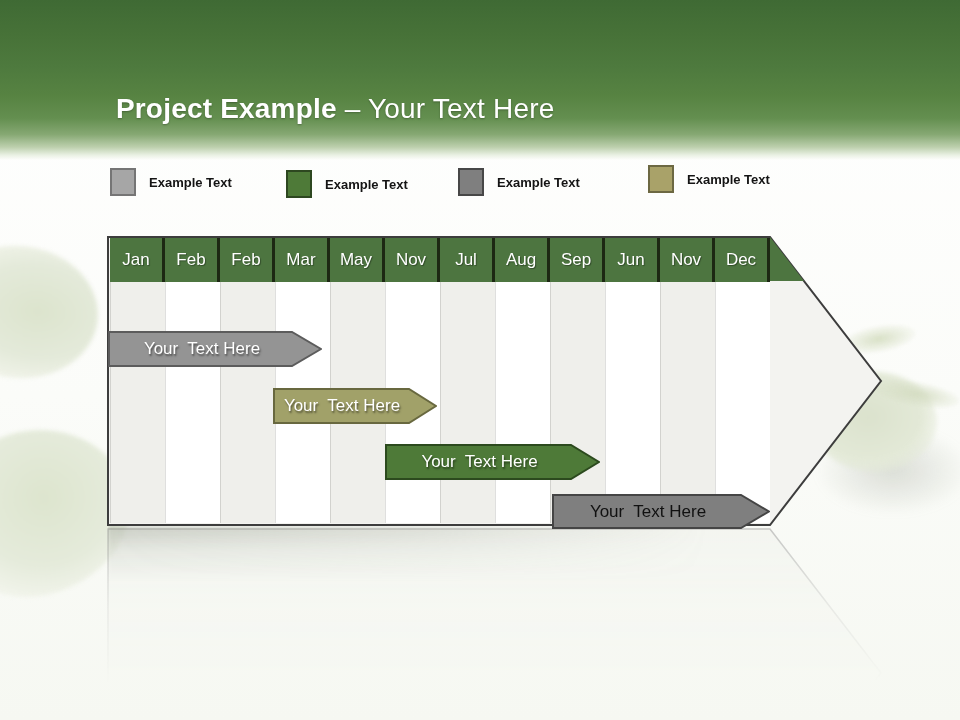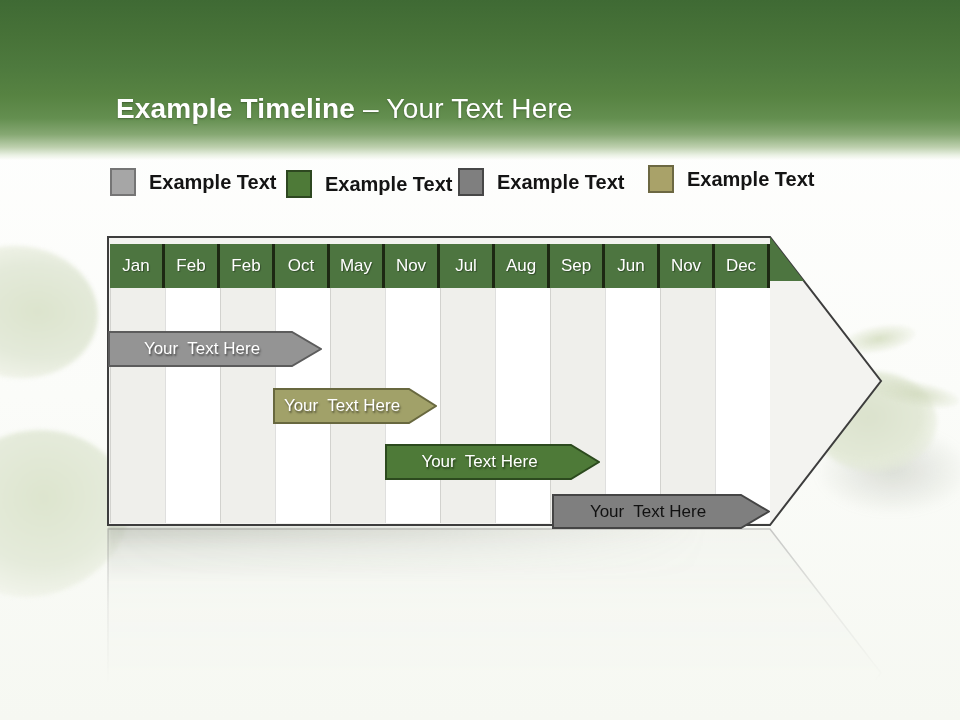--- a/index.html
+++ b/index.html
@@ -19,21 +19,21 @@
     position:absolute;left:68px;top:61px;color:#ffffff;font-size:28px;
     letter-spacing:.2px;text-shadow:0 1px 2px rgba(0,0,0,.28);white-space:pre;
   }
   .slide-title .t-bold{font-weight:700;}
   .slide-title .t-reg{font-weight:400;}
   
   .legend-item{position:absolute;display:flex;align-items:center;z-index:8;}
   .li1{left:110px;top:168px}.li2{left:286px;top:170px}
   .li3{left:458px;top:168px}.li4{left:648px;top:165px}
   .legend-swatch{display:block;}
-  .legend-label{font-weight:700;font-size:20px;color:#141414;margin-left:13px;}
+  .legend-label{font-weight:700;font-size:13px;color:#141414;margin-left:13px;}
   
   .veg{position:absolute;z-index:1;}
   .veg1{left:-62px;top:246px;width:160px;height:132px;border-radius:50%;
     background:radial-gradient(ellipse at 62% 48%,#dce4cd 0%,#e4eada 48%,#eff2e7 70%,rgba(248,250,244,0) 88%);
     filter:blur(2px);transform:rotate(6deg);}
   .veg2{left:-55px;top:430px;width:185px;height:165px;border-radius:48% 52% 55% 45%/55% 50% 50% 45%;
     background:radial-gradient(ellipse at 55% 42%,#dde5ce 0%,#e5ebdb 50%,#f0f3e9 72%,rgba(248,250,244,0) 90%);
     filter:blur(2px);transform:rotate(-12deg);}
   .veg3{left:812px;top:372px;width:125px;height:100px;border-radius:50%;
     background:radial-gradient(ellipse at 45% 45%,#dbe2cd 0%,#e3e9d7 55%,rgba(246,248,242,0) 85%);
@@ -43,21 +43,21 @@
     filter:blur(1.5px);transform:rotate(-10deg);}
   .veg3b{left:872px;top:382px;width:88px;height:24px;border-radius:50%;
     background:radial-gradient(ellipse,#d5ddc3 0%,rgba(240,244,234,0) 80%);
     filter:blur(1.5px);transform:rotate(10deg);}
   .veg-shadow{left:818px;top:428px;width:150px;height:85px;border-radius:50%;
     background:radial-gradient(ellipse,rgba(140,148,132,.28) 0%,rgba(140,148,132,0) 75%);
     filter:blur(5px);}
   
   .arrow-svg{position:absolute;left:106px;top:235px;z-index:3;}
   
-  .month-row{position:absolute;left:110px;top:244px;width:660px;height:44px;display:flex;z-index:5;}
+  .month-row{position:absolute;left:110px;top:238px;width:660px;height:44px;display:flex;z-index:5;}
   .month-cell{
     flex:1 1 0;box-sizing:border-box;background:#4d7540;color:#ffffff;
     border-right:3px solid #1d2813;font-size:17px;line-height:44px;text-align:center;
     text-shadow:1px 1px 1px rgba(0,0,0,.35);
   }
   
   .grid-cols{
     position:absolute;left:110px;top:282px;width:660px;height:241px;z-index:4;
     background-image:
       repeating-linear-gradient(90deg,rgba(95,95,90,.20) 0 1px,rgba(0,0,0,0) 1px 55px),
@@ -111,21 +111,21 @@
 
   <svg class="arrow-svg" width="778" height="292" viewBox="0 0 778 292">
     <polygon points="2,2 664,2 775,146 664,290 2,290" fill="#f3f3f0" stroke="#3d3d3d" stroke-width="2" stroke-linejoin="miter"></polygon>
     <polygon points="664,2 698,46 664,46" fill="#4d7540"></polygon>
   </svg>
 
   <div class="month-row">
     <div class="month-cell">Jan</div>
     <div class="month-cell">Feb</div>
     <div class="month-cell">Feb</div>
-    <div class="month-cell">Oct</div>
+    <div class="month-cell">Mar</div>
     <div class="month-cell">May</div>
     <div class="month-cell">Nov</div>
     <div class="month-cell">Jul</div>
     <div class="month-cell">Aug</div>
     <div class="month-cell">Sep</div>
     <div class="month-cell">Jun</div>
     <div class="month-cell">Nov</div>
     <div class="month-cell">Dec</div>
   </div>
 
@@ -154,21 +154,21 @@
 
   <div class="bar bar4">
     <svg width="218" height="35" viewBox="0 0 218 35">
       <polygon points="1,1 189,1 217,17.5 189,34 1,34" stroke-width="2" fill="#7f7f7f" stroke="#454545"></polygon>
     </svg>
     <span class="bar-label dark">Your  Text Here</span>
   </div>
 
   <div class="title-band">
     <div class="slide-title">
-      <span class="t-bold">Example Timeline </span><span class="t-reg">– Your Text Here</span>
+      <span class="t-bold">Project Example </span><span class="t-reg">– Your Text Here</span>
     </div>
   </div>
 
   <div class="legend-item li1">
     <svg class="legend-swatch" width="26" height="28">
       <rect x="1" y="1" width="24" height="26" stroke-width="2" fill="#a6a6a6" stroke="#757575"></rect>
     </svg>
     <span class="legend-label">Example Text</span>
   </div>
   <div class="legend-item li2">

